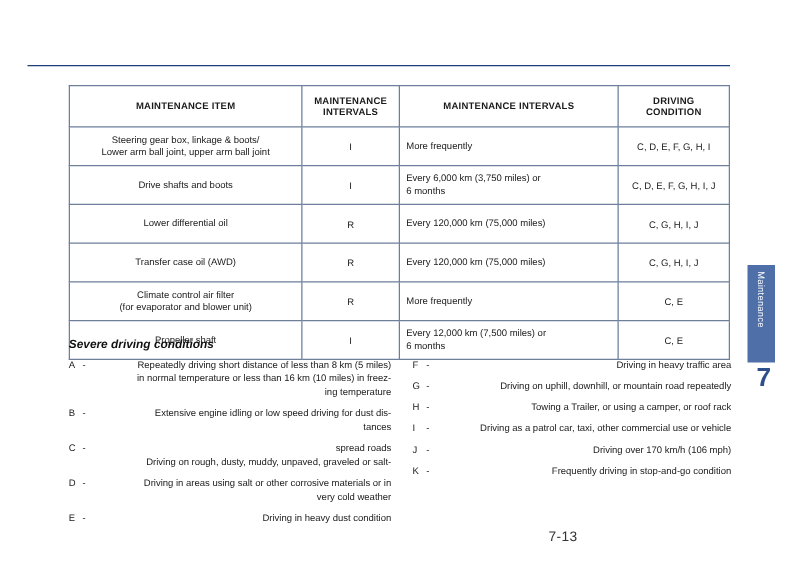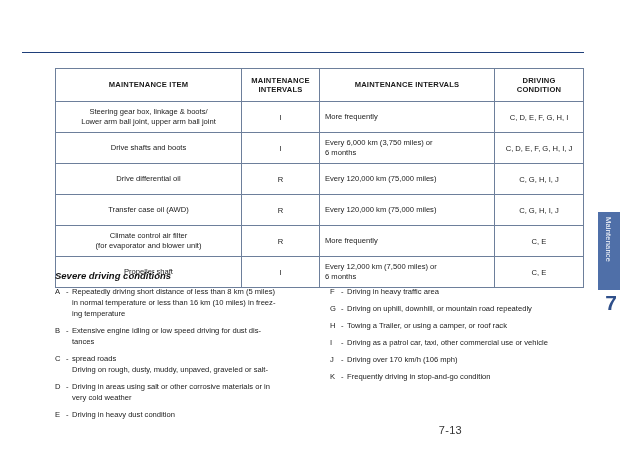--- a/index.html
+++ b/index.html
@@ -143,20 +143,21 @@
     width: 11px;
     flex: 0 0 11px;
     font-size: 7.6px;
   }
   .cond .dash {
     width: 6px;
     flex: 0 0 6px;
   }
   .cond .txt {
     flex: 1 1 auto;
+    text-align: right;
   }
   .cond .txt .indent {
     display: block;
   }
 </style>
 </head>
 <body>
 
 <div class="page">
 
@@ -201,21 +202,21 @@
         </td>
         <td class="ctr">I</td>
         <td class="interval">
           <div>Every 6,000 km (3,750 miles) or</div>
           <div>6 months</div>
         </td>
         <td class="ctr">C, D, E, F, G, H, I, J</td>
       </tr>
       <tr>
         <td class="item">
-          <div>Drive differential oil</div>
+          <div>Lower differential oil</div>
         </td>
         <td class="ctr">R</td>
         <td class="interval">
           <div>Every 120,000 km (75,000 miles)</div>
         </td>
         <td class="ctr">C, G, H, I, J</td>
       </tr>
       <tr>
         <td class="item">
           <div>Transfer case oil (AWD)</div>

